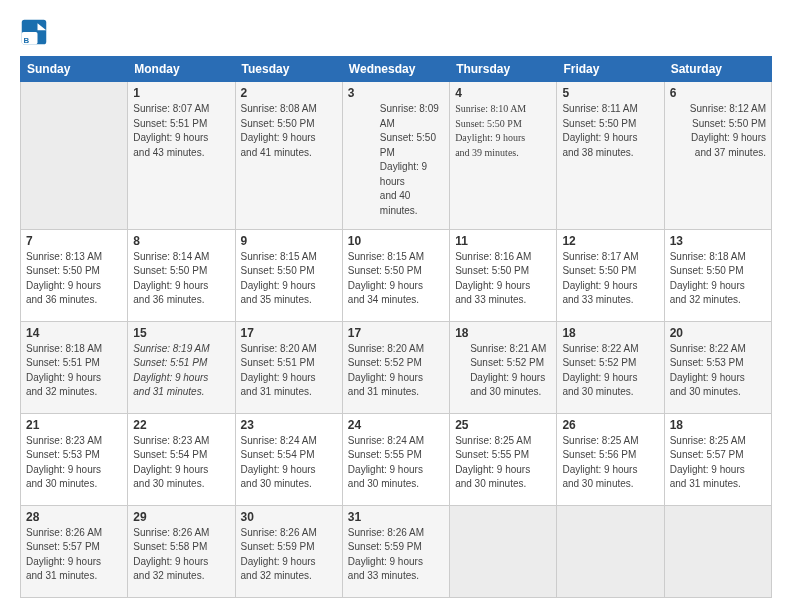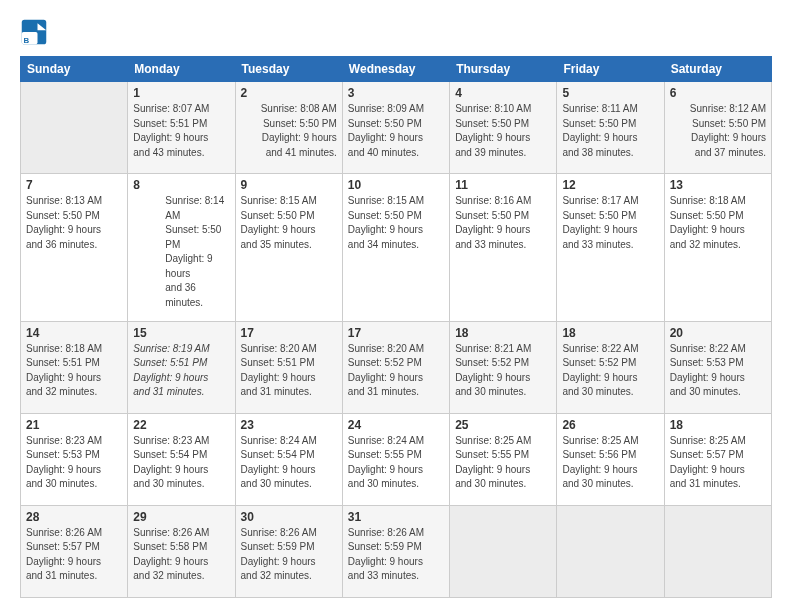--- a/index.html
+++ b/index.html
@@ -133,35 +133,35 @@
           <td class="empty"></td>
           <td>
             <span class="day-num">1</span>
             <div class="day-info" style="white-space: pre-line;">Sunrise: 8:07 AM
 Sunset: 5:51 PM
 Daylight: 9 hours
 and 43 minutes.</div>
           </td>
           <td>
             <span class="day-num">2</span>
-            <div class="day-info" style="white-space: pre-line; text-align: right;">Sunrise: 8:08 AM
+            <div class="day-info" style="white-space: pre-line;">Sunrise: 8:08 AM
 Sunset: 5:50 PM
 Daylight: 9 hours
 and 41 minutes.</div>
           </td>
           <td>
             <span class="day-num">3</span>
-            <div class="day-info" style="white-space: pre-line;">Sunrise: 8:09 AM
+            <div class="day-info" style="white-space: pre-line; margin-left: 32px;">Sunrise: 8:09 AM
 Sunset: 5:50 PM
 Daylight: 9 hours
 and 40 minutes.</div>
           </td>
           <td>
             <span class="day-num">4</span>
-            <div class="day-info" style="white-space: pre-line;">Sunrise: 8:10 AM
+            <div class="day-info" style="white-space: pre-line; font-family: Liberation Serif, serif;">Sunrise: 8:10 AM
 Sunset: 5:50 PM
 Daylight: 9 hours
 and 39 minutes.</div>
           </td>
           <td>
             <span class="day-num">5</span>
             <div class="day-info" style="white-space: pre-line;">Sunrise: 8:11 AM
 Sunset: 5:50 PM
 Daylight: 9 hours
 and 38 minutes.</div>
@@ -177,21 +177,21 @@
         <tr>
           <td>
             <span class="day-num">7</span>
             <div class="day-info" style="white-space: pre-line;">Sunrise: 8:13 AM
 Sunset: 5:50 PM
 Daylight: 9 hours
 and 36 minutes.</div>
           </td>
           <td>
             <span class="day-num">8</span>
-            <div class="day-info" style="white-space: pre-line; margin-left: 32px;">Sunrise: 8:14 AM
+            <div class="day-info" style="white-space: pre-line;">Sunrise: 8:14 AM
 Sunset: 5:50 PM
 Daylight: 9 hours
 and 36 minutes.</div>
           </td>
           <td>
             <span class="day-num">9</span>
             <div class="day-info" style="white-space: pre-line;">Sunrise: 8:15 AM
 Sunset: 5:50 PM
 Daylight: 9 hours
 and 35 minutes.</div>
@@ -249,21 +249,21 @@
           </td>
           <td>
             <span class="day-num">17</span>
             <div class="day-info" style="white-space: pre-line;">Sunrise: 8:20 AM
 Sunset: 5:52 PM
 Daylight: 9 hours
 and 31 minutes.</div>
           </td>
           <td>
             <span class="day-num">18</span>
-            <div class="day-info" style="white-space: pre-line;">Sunrise: 8:21 AM
+            <div class="day-info" style="white-space: pre-line; margin-left: 15px;">Sunrise: 8:21 AM
 Sunset: 5:52 PM
 Daylight: 9 hours
 and 30 minutes.</div>
           </td>
           <td>
             <span class="day-num">18</span>
             <div class="day-info" style="white-space: pre-line;">Sunrise: 8:22 AM
 Sunset: 5:52 PM
 Daylight: 9 hours
 and 30 minutes.</div>

